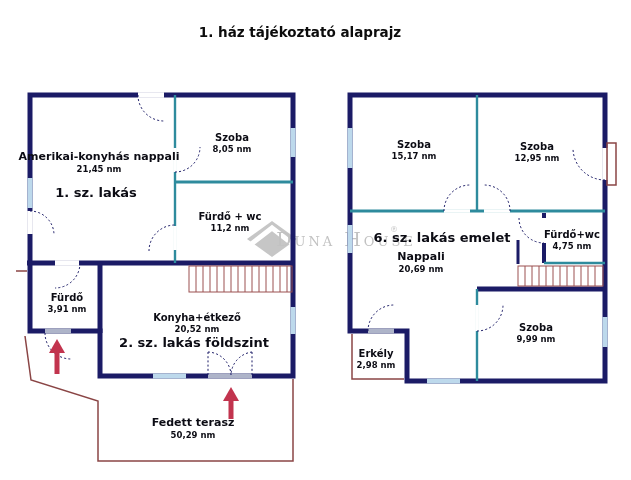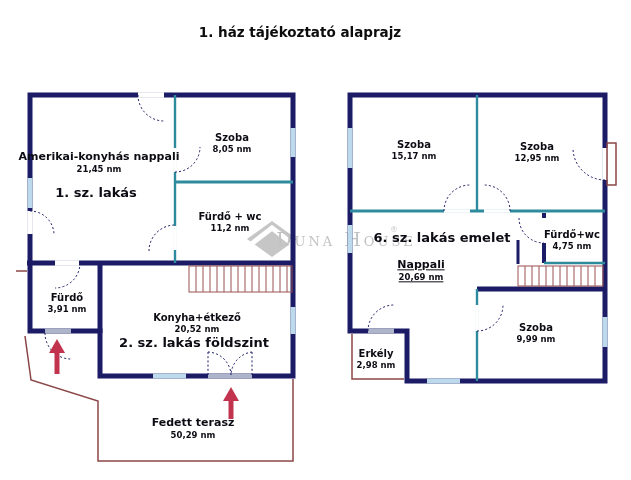--- a/index.html
+++ b/index.html
@@ -173,21 +173,21 @@
     <div class="a">15,17 nm</div>
   </div>
 
   <div class="rl" style="left:537px;top:152px;">
     <div class="n">Szoba</div>
     <div class="a">12,95 nm</div>
   </div>
 
   <div class="unit" style="left:442px;top:237px;">6. sz. lakás emelet</div>
 
-  <div class="rl big" style="left:421px;top:271px;text-decoration:underline;">
+  <div class="rl big" style="left:421px;top:263px;">
     <div class="n">Nappali</div>
     <div class="a">20,69 nm</div>
   </div>
 
   <div class="rl" style="left:572px;top:240px;">
     <div class="n">Fürdő+wc</div>
     <div class="a">4,75 nm</div>
   </div>
 
   <div class="rl" style="left:536px;top:333px;">

